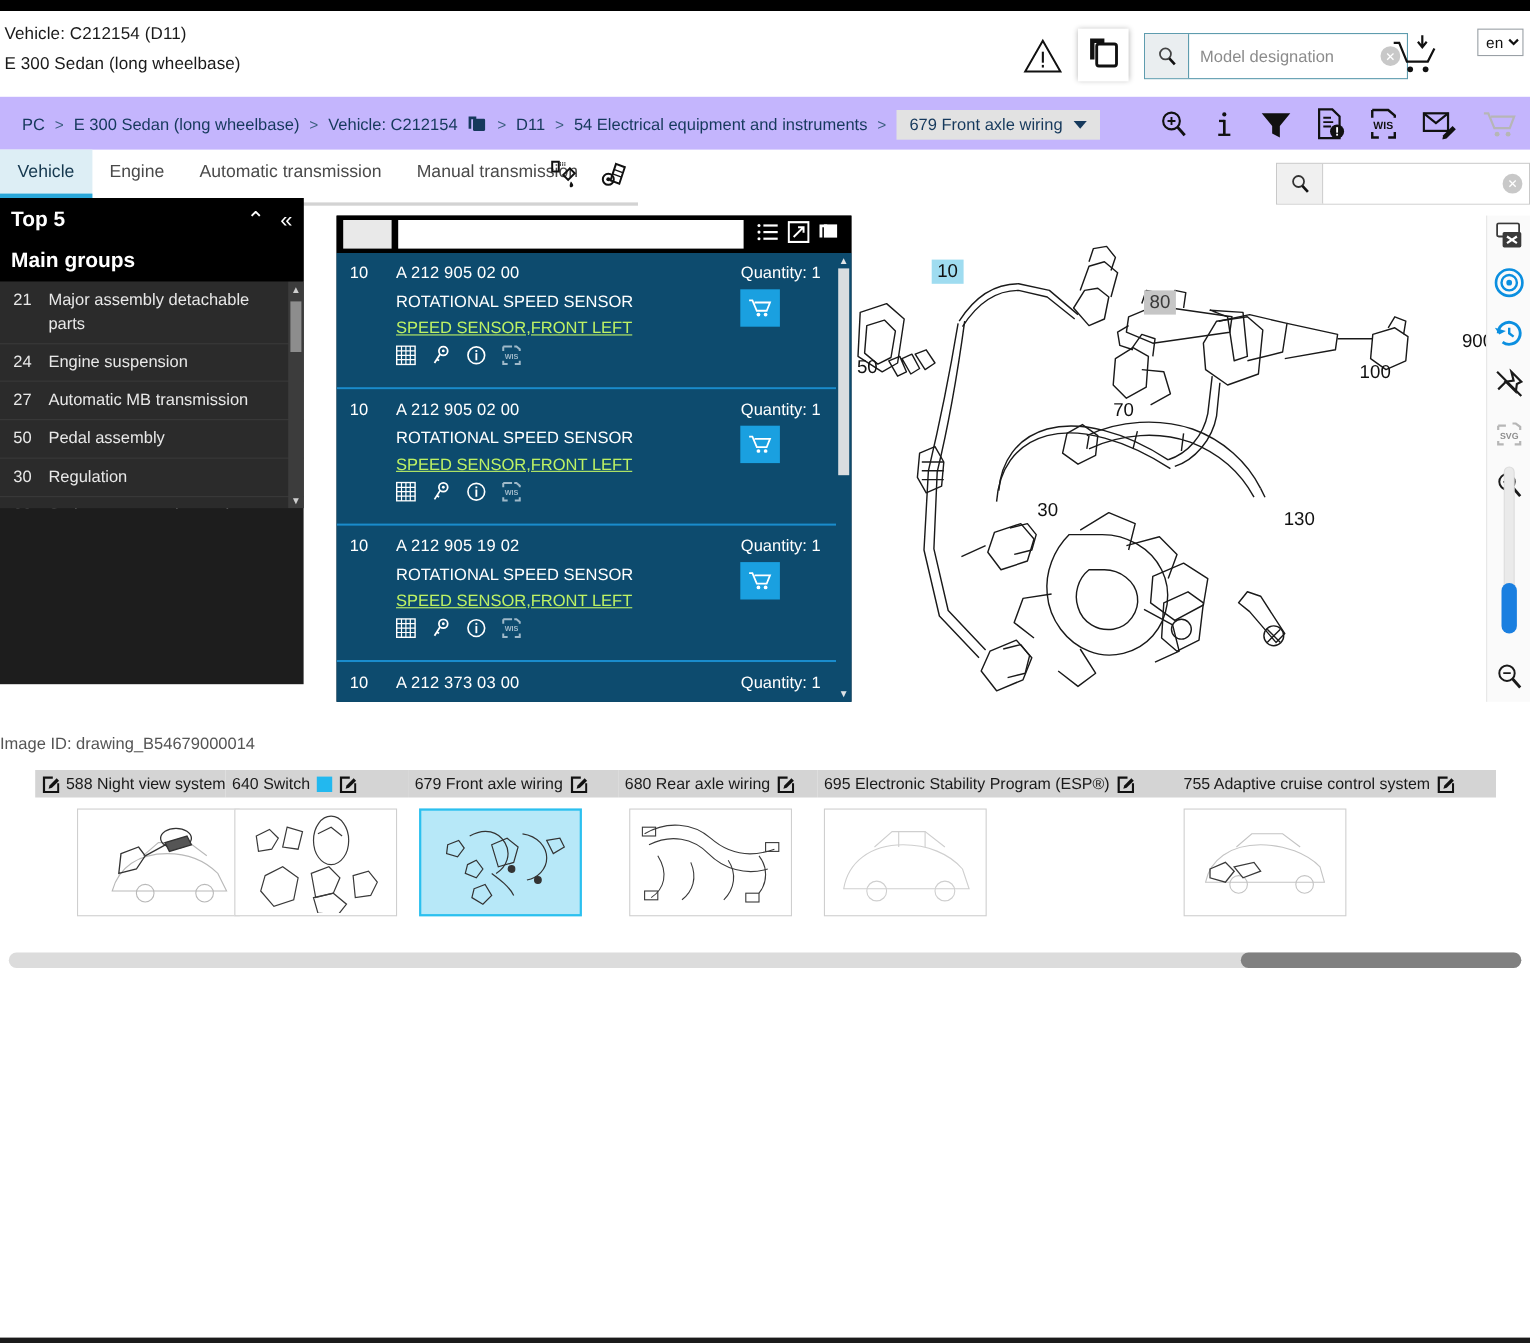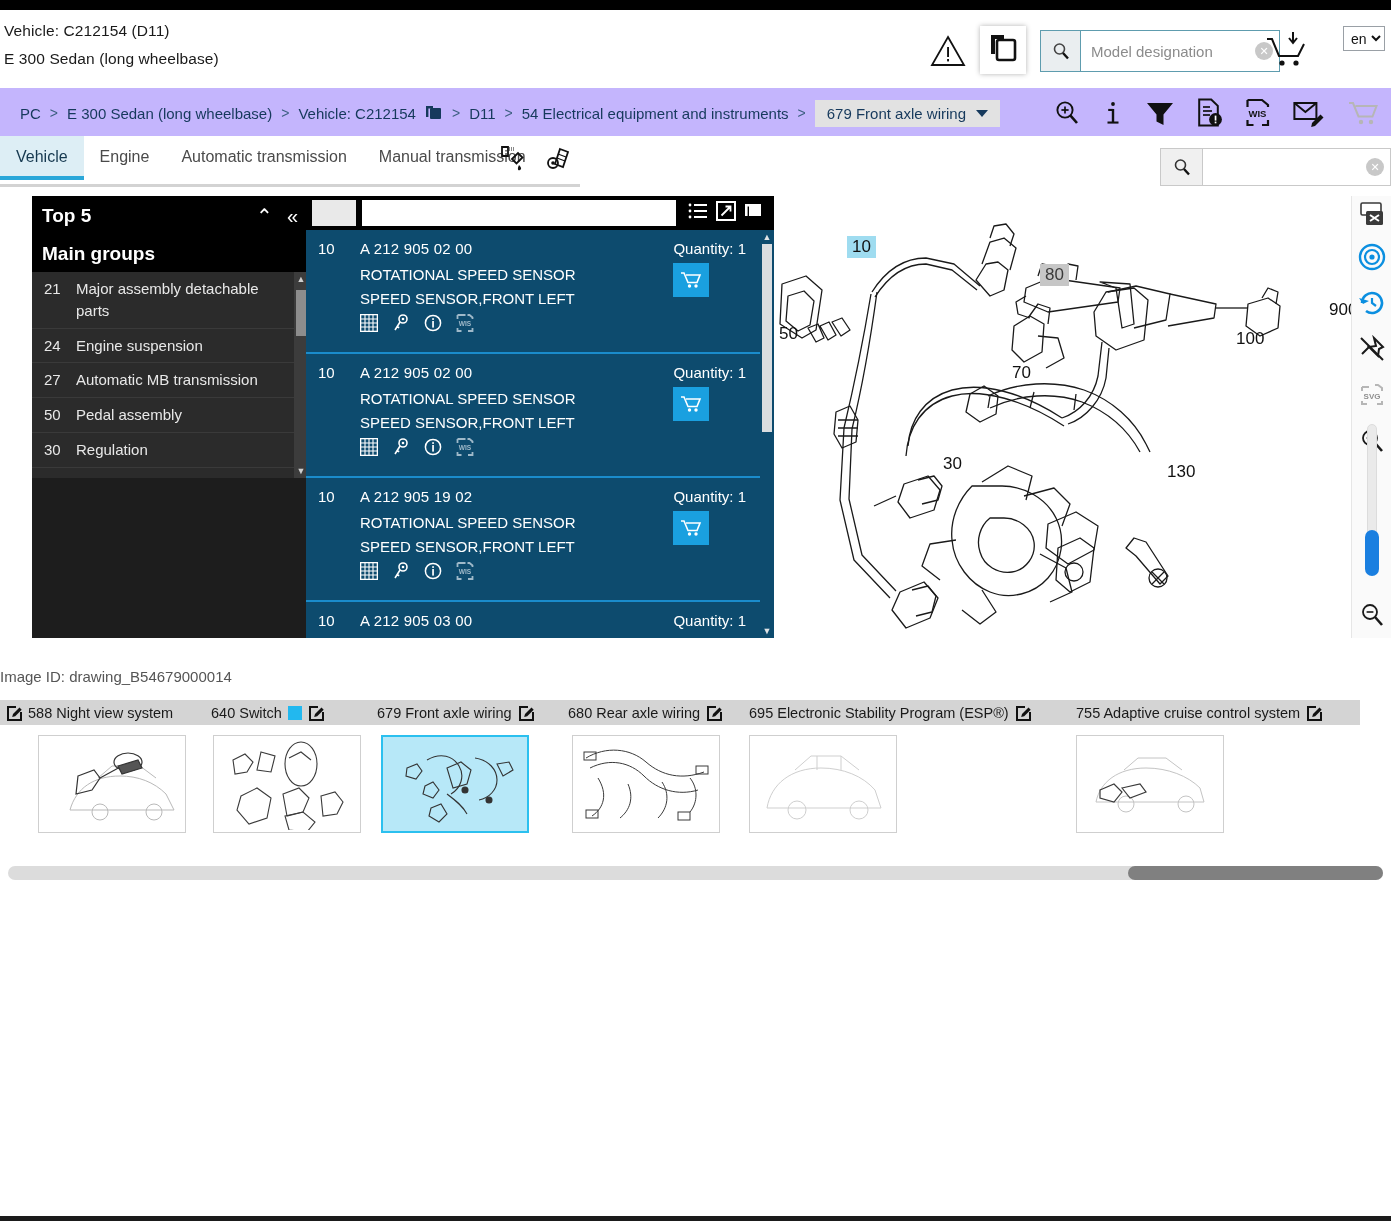--- a/index.html
+++ b/index.html
@@ -69,21 +69,21 @@
   .tab.active { background:#ddeef5; color:#15384f; border-bottom:4px solid #2aa7d9; }
   .tab-icons { position:absolute; left:498px; top:9px; display:flex; gap:18px; }
   .tab-icons .ic { cursor:pointer; }
   .tab-underline { position:absolute; left:0; top:48px; width:580px; height:3px; background:#d3d3d3;}
   .tab-search { position:absolute; left:1160px; top:148px; width:231px; height:38px; border:1px solid #c9c9c9; display:flex; background:#fff;}
   .tab-search .sbtn { width:42px; height:100%; background:#f0f0f0; border-right:1px solid #c9c9c9; display:flex; align-items:center; justify-content:center; cursor:pointer;}
   .tab-search .sinp { flex:1; position:relative; display:flex; align-items:center;}
   .tab-search input { width:100%;height:100%;border:0;outline:none;padding:0 30px 0 8px;font-size:14px;font-family:"Liberation Sans",sans-serif;}
 
   
-  .sidebar { position:absolute; left:0; top:196px; width:276px; height:442px; background:#1d1d1d;margin-left:32px; }
+  .sidebar { position:absolute; left:0; top:180px; width:276px; height:442px; background:#1d1d1d; }
   .sb-head {
     height:40px; background:#000; color:#fff; display:flex; align-items:center;
     padding:0 10px; font-size:19px; font-weight:bold; justify-content:space-between;
   }
   .sb-head .acts { display:flex; gap:14px; align-items:center;}
   .sb-head .acts span { cursor:pointer; font-weight:normal; font-size:20px; line-height:1;}
   .top5-list { background:#2b2b2b; }
   .top5-item {
     height:32px; display:flex; align-items:center; padding:0 10px;
     font-size:15px; color:#e8e8e8; border-bottom:1px solid #3a3a3a; cursor:pointer;
@@ -109,21 +109,21 @@
   .ph-icons .ic { cursor:pointer; }
   .parts-body { position:relative; height:408px; background:#0d4b6e; overflow:hidden;}
   .part-row {
     position:relative; background:#0d4b6e; border-bottom:2px solid #1a8ccc;
     padding:10px 12px 8px 12px; min-height:124px;
   }
   .pr-pos { position:absolute; left:12px; top:10px; font-size:15px; color:#fff;}
   .pr-main { margin-left:42px; }
   .pr-num { font-size:15px; color:#fff; letter-spacing:.2px; margin-bottom:9px;}
   .pr-d1 { font-size:15px; color:#fff; margin-bottom:7px; }
-  .pr-d2 { font-size:15px; color:#ffffff; margin-bottom:6px; }
+  .pr-d2 { font-size:15px; color:#bef264; margin-bottom:6px;text-decoration:underline; }
   .pr-icons { display:flex; gap:14px; align-items:center; margin-top:2px;}
   .pr-icons .ic { cursor:pointer; }
   .pr-right { position:absolute; right:28px; top:10px; text-align:left;}
   .pr-qty { font-size:15px; color:#fff; margin-bottom:6px;}
   .pr-cart { width:36px; height:34px; background:#1aa0e0; display:flex; align-items:center; justify-content:center; cursor:pointer;}
   .parts-scroll { position:absolute; right:0; top:0; width:14px; height:100%; background:#0d4b6e;}
   .parts-scroll .thumb { position:absolute; left:2px; top:14px; width:10px; height:188px; background:#d9dde0;}
   .parts-scroll .up, .parts-scroll .dn { position:absolute; left:0; width:14px; height:14px; display:flex; align-items:center; justify-content:center; color:#dfe3e6; font-size:9px;}
   .parts-scroll .up { top:0; } .parts-scroll .dn { bottom:0; }
 
@@ -523,21 +523,21 @@
                 <circle cx="9.5" cy="16" r="1.7" fill="#fff"></circle>
                 <circle cx="16" cy="16" r="1.7" fill="#fff"></circle>
               </svg>
           </div>
         </div>
       </div>
 
       <div class="part-row" style="min-height:40px;">
         <div class="pr-pos">10</div>
         <div class="pr-main">
-          <div class="pr-num">A 212 905 03 00</div>
+          <div class="pr-num">A 212 373 03 00</div>
         </div>
         <div class="pr-right">
           <div class="pr-qty">Quantity: 1</div>
         </div>
       </div>
 
       <div class="parts-scroll">
         <div class="up">▲</div>
         <div class="thumb"></div>
         <div class="dn">▼</div>
@@ -680,21 +680,21 @@
           </svg>
       </div>
     </div>
   </div>
 
   <div class="image-id">Image ID: drawing_B54679000014</div>
 
   <div class="thumbstrip">
     <div class="ts-row">
 
-      <div class="ts-cell" style="width:205px;">
+      <div class="ts-cell" style="width:205px;padding-left:32px;">
         <div class="ts-label">
           <span class="edit">
             <svg width="16" height="16" viewBox="0 0 16 16">
                 <path d="M1 1 h9 v2 h-7 v11 h11 v-7 h2 v9 h-15 z" fill="#111"></path>
                 <path d="M7 9 l6.5 -6.5 l2.2 2.2 l-6.5 6.5 l-3 .8 z" fill="#111"></path>
               </svg>
           </span>
           <span>588 Night view system</span>
         </div>
         <div class="ts-img" style="margin-left:38px;">

